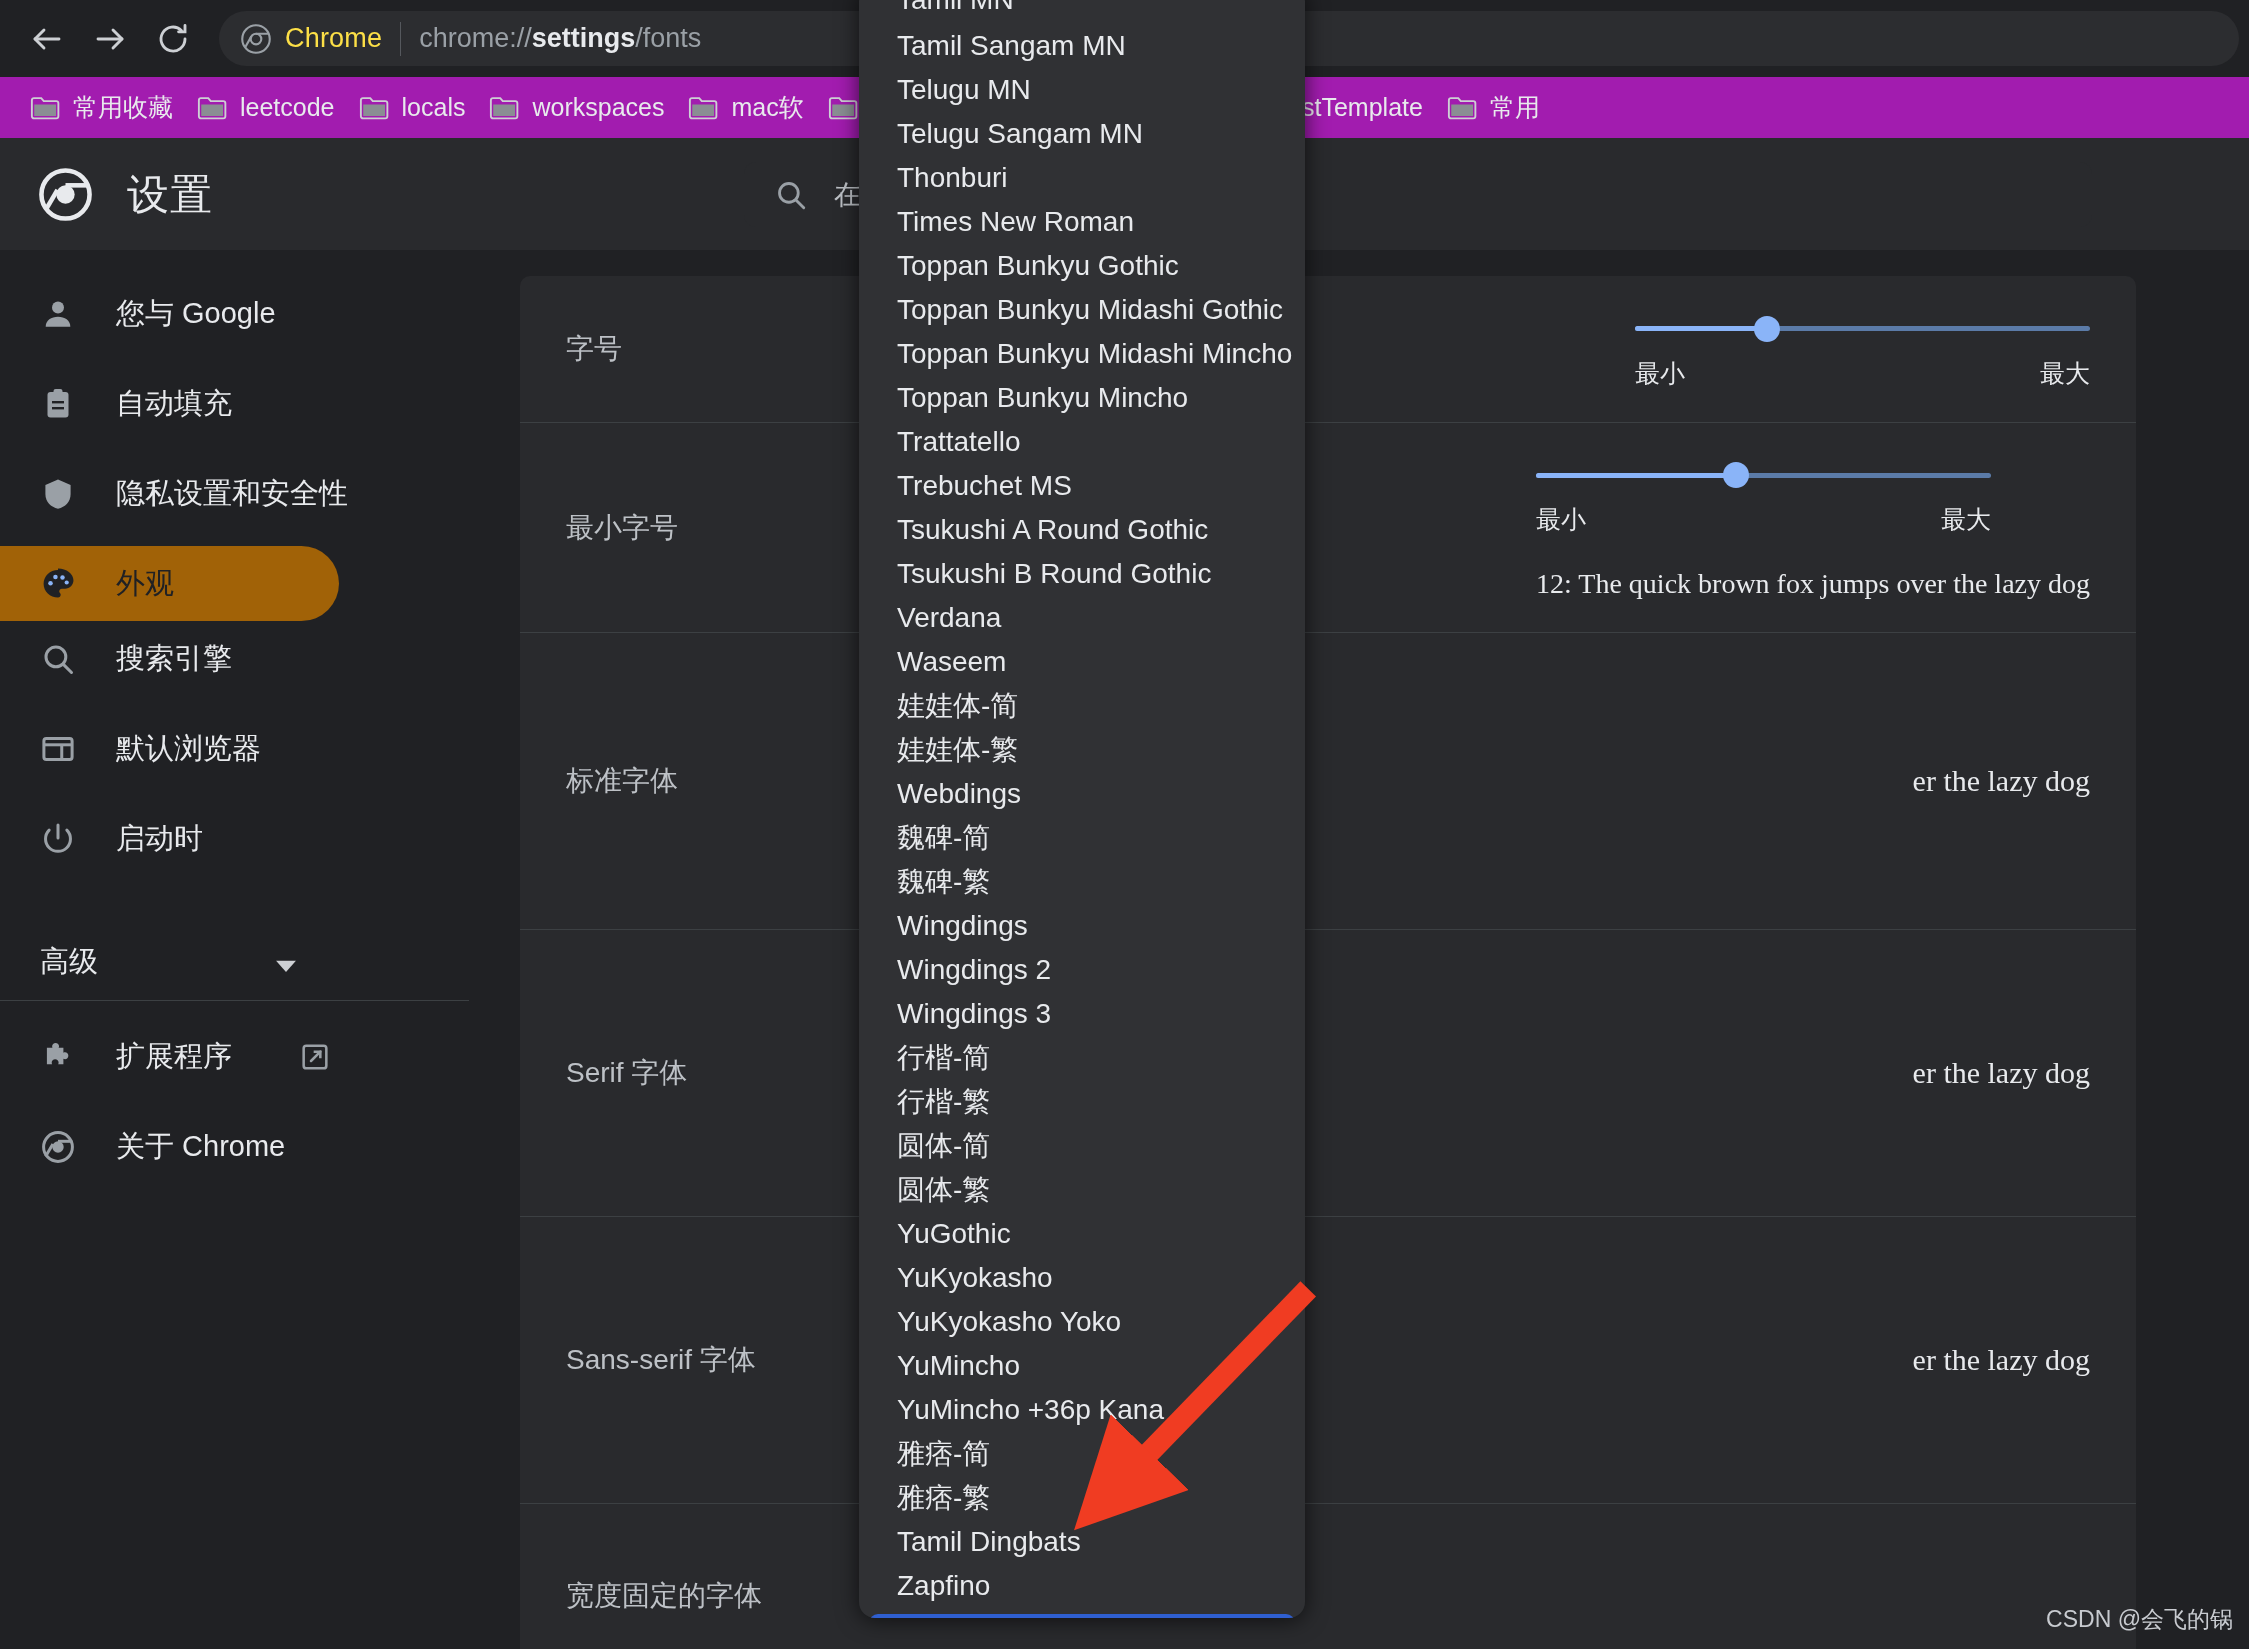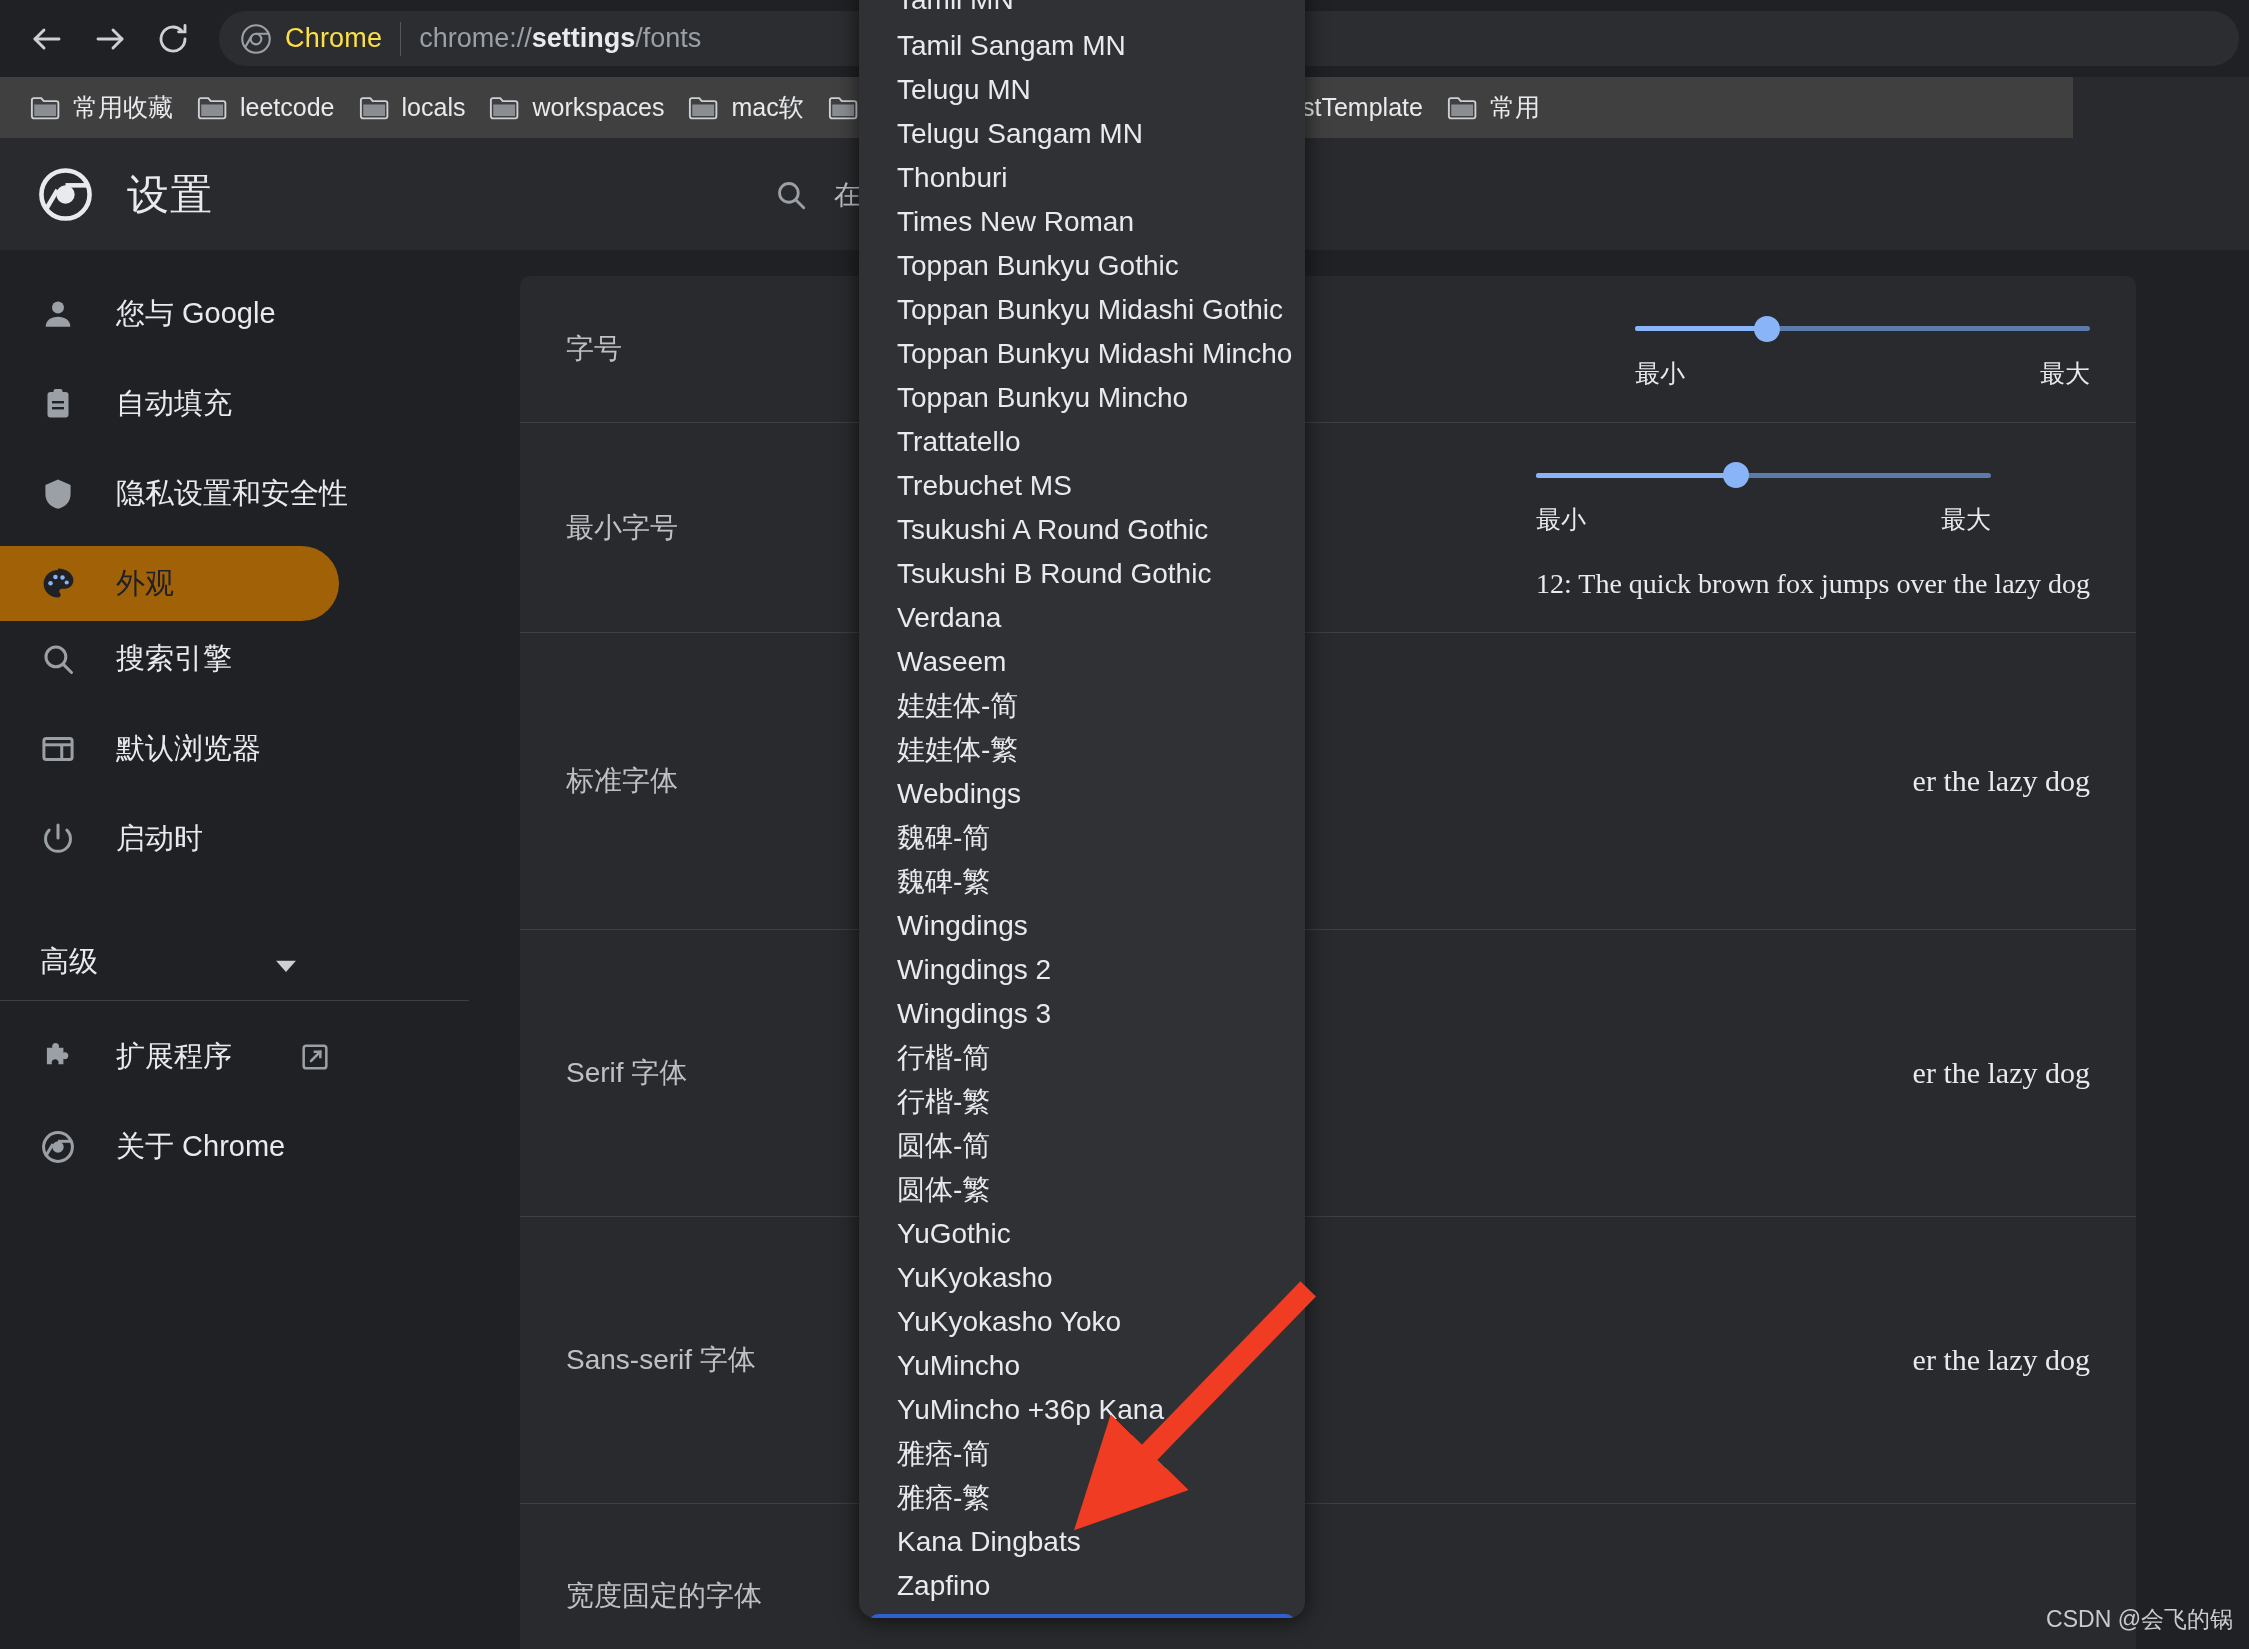--- a/index.html
+++ b/index.html
@@ -38,22 +38,22 @@
     color: #fde047; font-size: 27px; letter-spacing: 0.2px; flex: 0 0 auto;
   }
   .omni-sep {
     width: 1px; height: 34px; background: #55585d; flex: 0 0 auto; margin: 0 4px;
   }
   .omni-url { font-size: 27px; color: #9aa0a6; white-space: nowrap; }
   .omni-url b { color: #e8eaed; font-weight: 700; }
 
   
   .bookmarks {
-    position: absolute; left: 0; top: 77px; width: 2073px; height: 61px;
-    background: #404040;
+    position: absolute; left: 0; top: 77px; width: 2249px; height: 61px;
+    background: #a21caf;
     display: flex; align-items: center; padding-left: 26px; gap: 0;
     overflow: hidden;
   }
   .bm {
     display: flex; align-items: center; gap: 13px;
     padding: 0 20px 0 4px; height: 44px; color: #e8eaed; font-size: 25px;
     white-space: nowrap;
   }
   .folder-icon { width: 30px; height: 25px; flex: 0 0 auto; }
 
@@ -477,21 +477,21 @@
         <div class="dd-item">行楷-繁</div>
         <div class="dd-item">圆体-简</div>
         <div class="dd-item">圆体-繁</div>
         <div class="dd-item">YuGothic</div>
         <div class="dd-item">YuKyokasho</div>
         <div class="dd-item">YuKyokasho Yoko</div>
         <div class="dd-item">YuMincho</div>
         <div class="dd-item">YuMincho +36p Kana</div>
         <div class="dd-item">雅痞-简</div>
         <div class="dd-item">雅痞-繁</div>
-        <div class="dd-item">Kana Dingbats</div>
+        <div class="dd-item">Tamil Dingbats</div>
         <div class="dd-item">Zapfino</div>
         <div class="dd-item selected">自定义</div>
       </div>
   </div>
 
   <svg class="arrow-svg" width="257" height="257" viewBox="0 0 260 260">
     <defs>
       <marker id="arrowhead" markerWidth="5" markerHeight="5" refX="2.2" refY="2.5" orient="auto">
         <polygon points="0,0 5,2.5 0,5" fill="#f03c22"></polygon>
       </marker>

